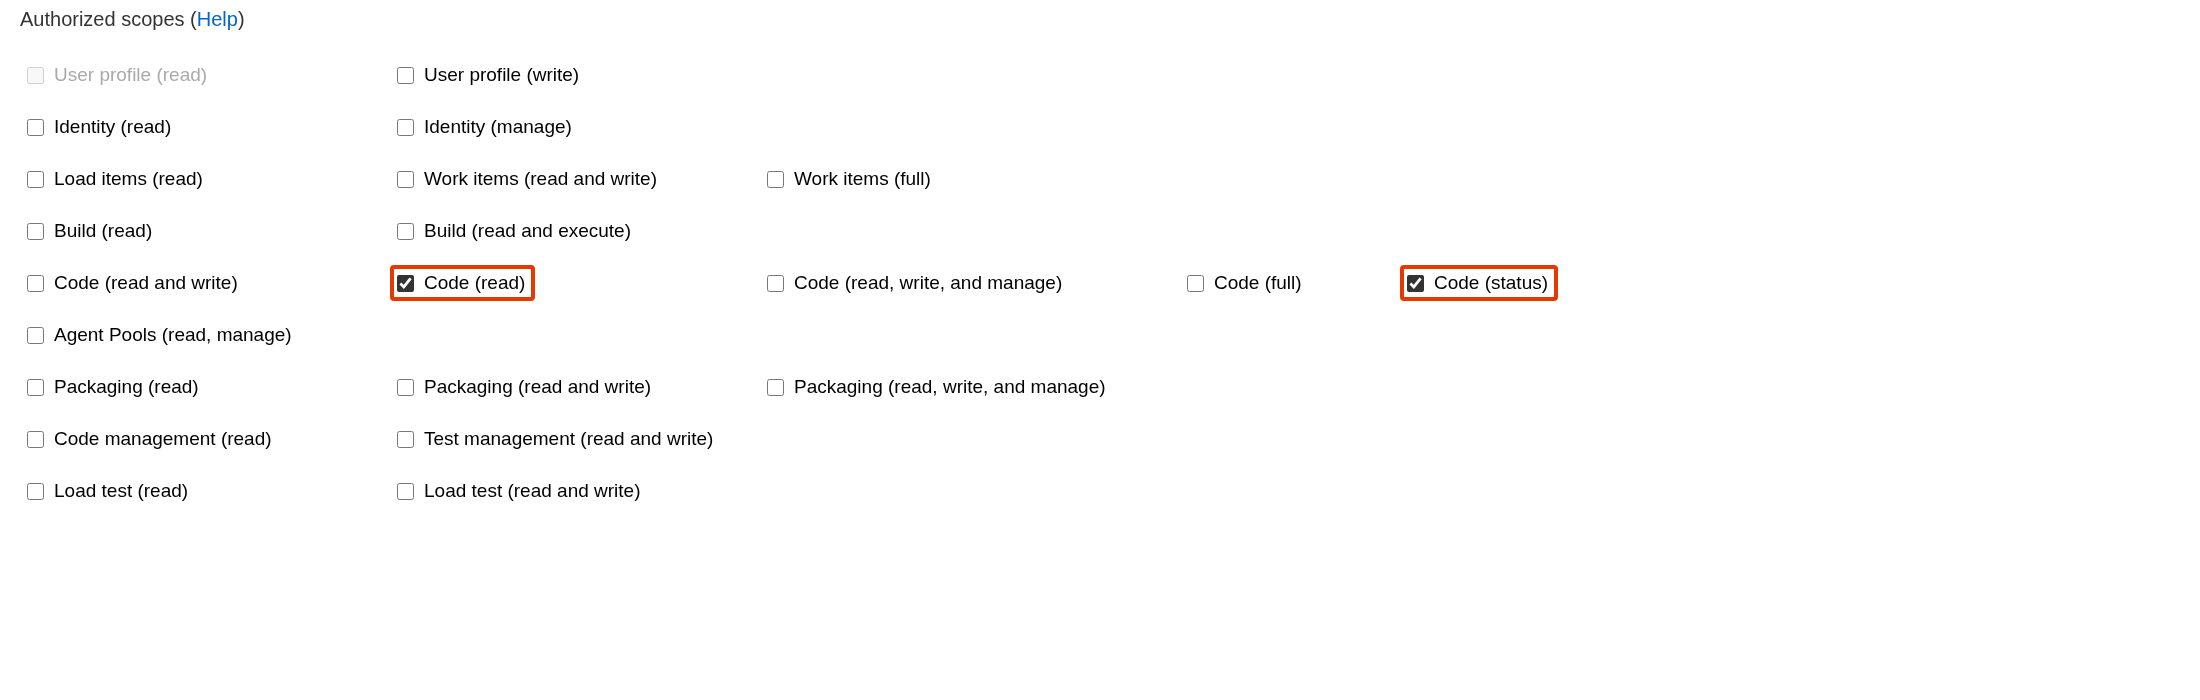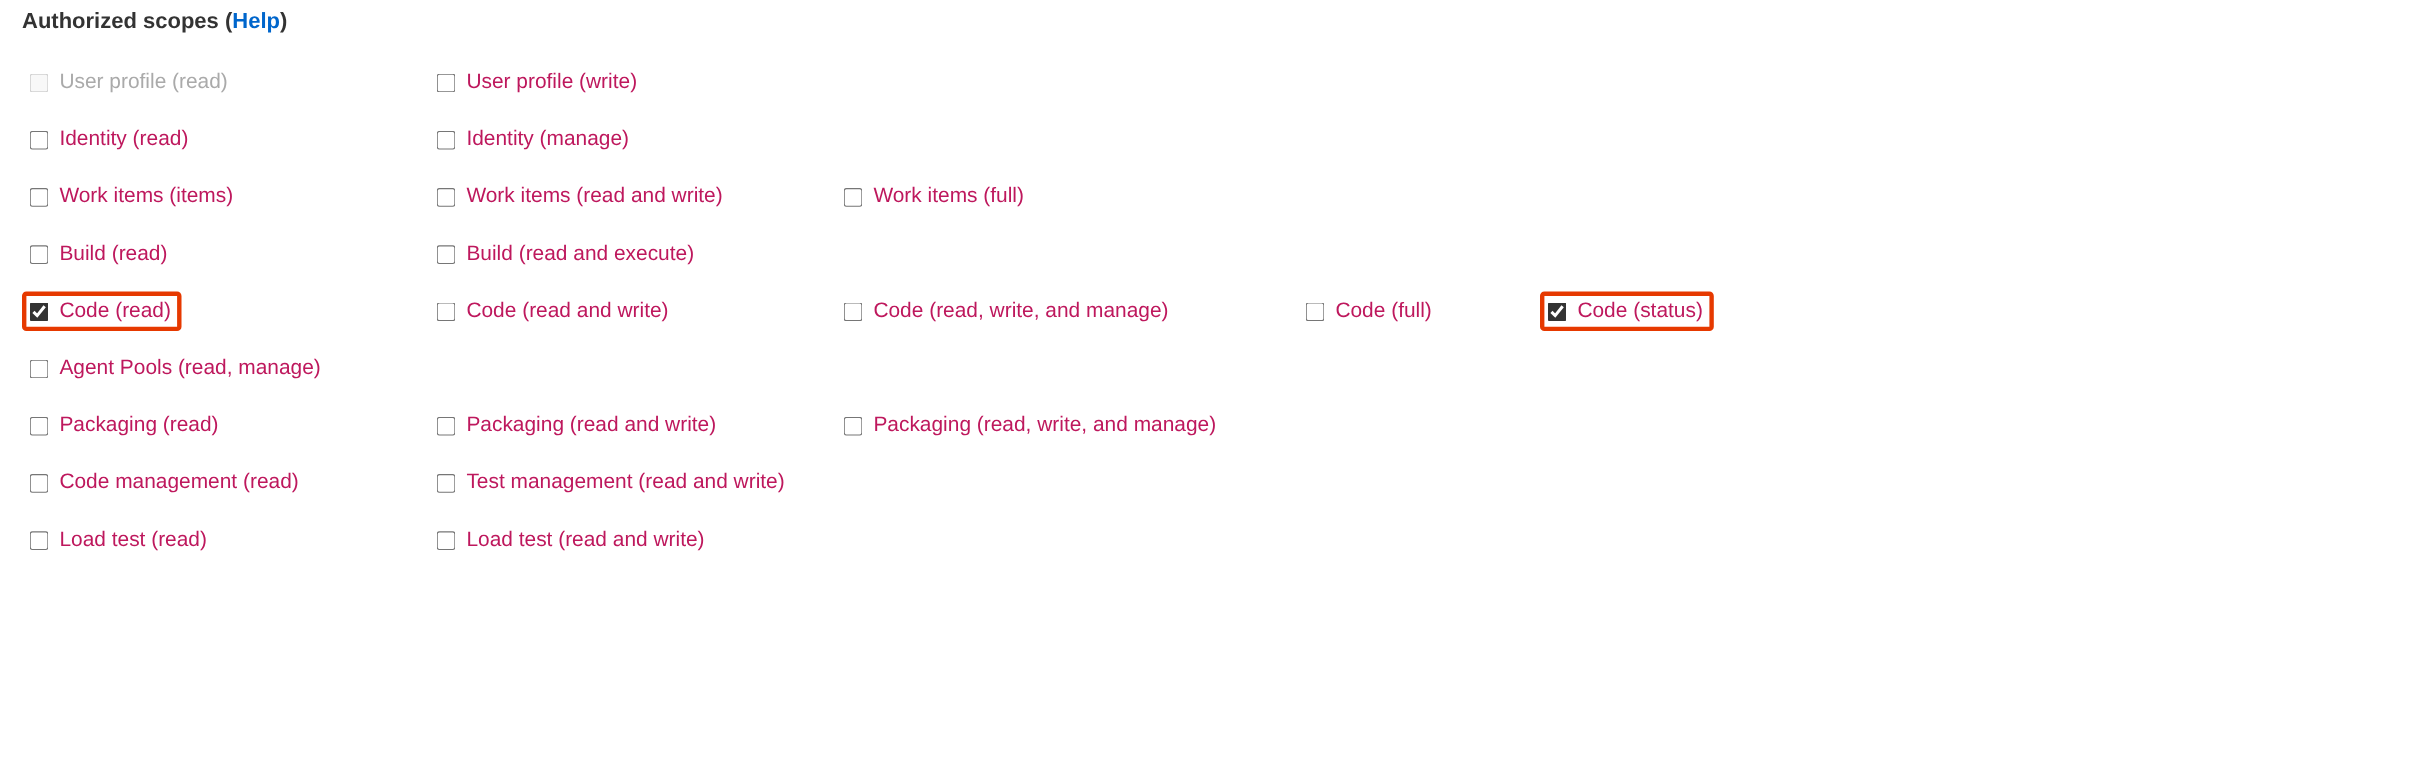--- a/index.html
+++ b/index.html
@@ -11,21 +11,21 @@
       font-family: "Segoe UI", Arial, Helvetica, sans-serif;
       font-size: 19px;
       color: #333;
       background: #fff;
     }
     .container {
       padding: 4px 20px 0 20px;
     }
     .section-heading {
       font-size: 20px;
-      font-weight: 700;
+      font-weight: 400;
       color: #333;
       margin-bottom: 18px;
       margin-top: 4px;
     }
     .help-link {
       color: #0066cc;
       text-decoration: none;
       cursor: pointer;
     }
     .scopes-grid {
@@ -63,21 +63,21 @@
       width: 17px;
       height: 17px;
       margin: 0 10px 0 0;
       cursor: pointer;
       accent-color: #333;
     }
     input[type="checkbox"]:disabled {
       cursor: default;
     }
     .scope-label {
-      color: #be185d;
+      color: #000000;
       cursor: pointer;
       white-space: nowrap;
     }
     .scope-label.disabled {
       color: #aaa;
       cursor: default;
     }
   </style>
 </head>
 <body>
@@ -113,21 +113,21 @@
           <label class="scope-item">
             <input type="checkbox" style="">
             <span class="scope-label">Identity (manage)</span>
           </label>
         </div>
       </div>
       <div class="scope-row">
         <div class="scope-cell col-0">
           <label class="scope-item">
             <input type="checkbox" style="">
-            <span class="scope-label">Work items (items)</span>
+            <span class="scope-label">Load items (read)</span>
           </label>
         </div>
         <div class="scope-cell col-1">
           <label class="scope-item">
             <input type="checkbox" style="">
             <span class="scope-label">Work items (read and write)</span>
           </label>
         </div>
         <div class="scope-cell col-2">
           <label class="scope-item">
@@ -144,30 +144,30 @@
           </label>
         </div>
         <div class="scope-cell col-1">
           <label class="scope-item">
             <input type="checkbox" style="">
             <span class="scope-label">Build (read and execute)</span>
           </label>
         </div>
       </div>
       <div class="scope-row">
+        <div class="scope-cell col-1">
+          <label class="scope-item">
+            <input type="checkbox" style="">
+            <span class="scope-label">Code (read and write)</span>
+          </label>
+        </div>
         <div class="scope-cell col-0">
           <label class="scope-item highlighted">
             <input type="checkbox" checked="" style="">
             <span class="scope-label">Code (read)</span>
-          </label>
-        </div>
-        <div class="scope-cell col-1">
-          <label class="scope-item">
-            <input type="checkbox" style="">
-            <span class="scope-label">Code (read and write)</span>
           </label>
         </div>
         <div class="scope-cell col-2">
           <label class="scope-item">
             <input type="checkbox" style="">
             <span class="scope-label">Code (read, write, and manage)</span>
           </label>
         </div>
         <div class="scope-cell col-3">
           <label class="scope-item">

